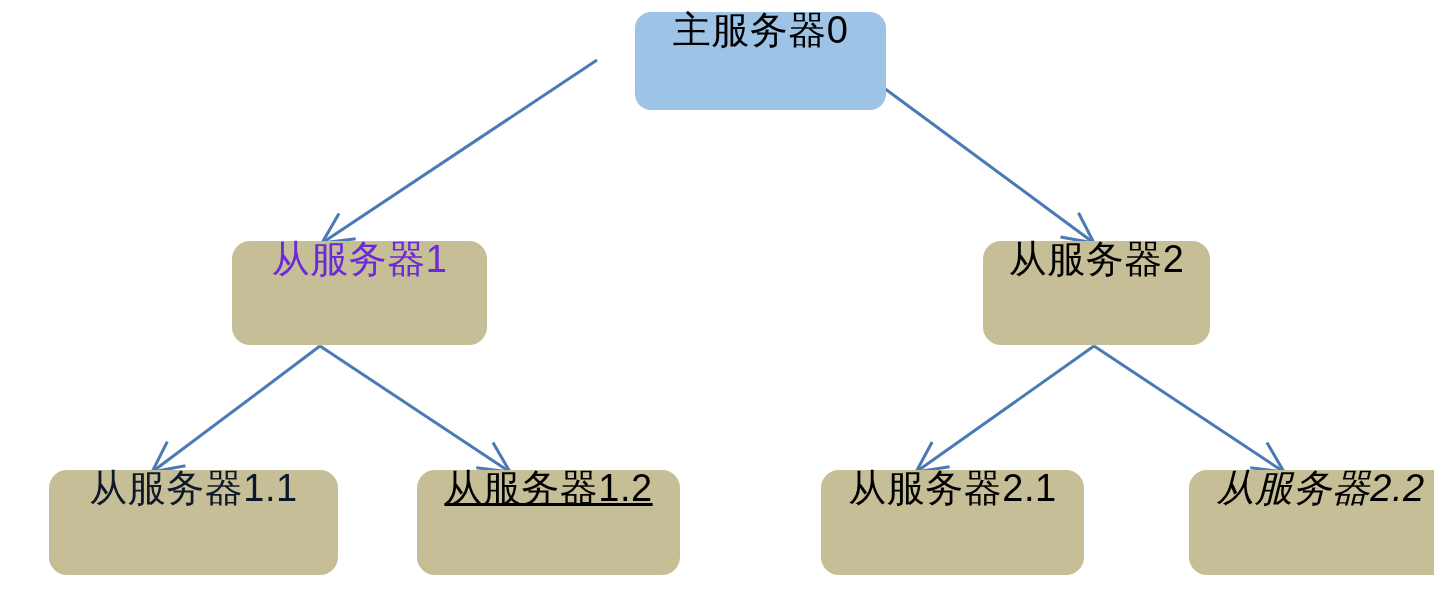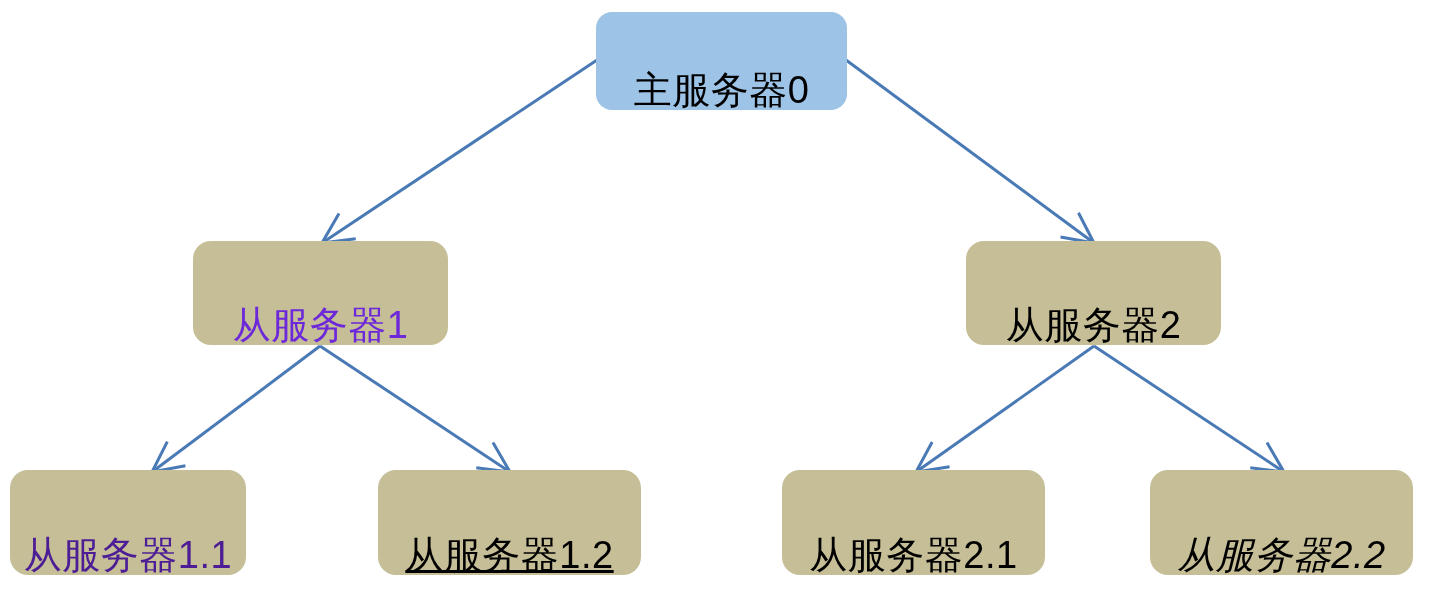--- a/index.html
+++ b/index.html
@@ -22,28 +22,29 @@
     left: 0;
     top: 0;
     width: 1434px;
     height: 603px;
   }
   .node {
     position: absolute;
     box-sizing: border-box;
     border-radius: 18px;
     display: flex;
-    align-items: flex-end;
+    align-items: flex-start;
     justify-content: center;
     color: #000000;
     font-size: 38px;
     line-height: 1;
     letter-spacing: 0.5px;
     white-space: nowrap;
     z-index: 2;
+    margin-left: 39px;
   }
   .node-root {
     background: #9DC3E6;
     border-radius: 16px;
   }
   .node-slave {
     background: #C5BE96;
   }
   .node-label {
     display: block;
@@ -83,25 +84,25 @@
     </svg>
 
   <div class="node node-root" style="left: 596px; top: 12px; width: 251px; height: 98px; background: rgb(157, 195, 230); font-size: 38px; color: rgb(0, 0, 0);">
     <span class="node-label">主服务器0</span>
   </div>
 
   <div class="node node-slave" style="left: 193px; top: 241px; width: 255px; height: 104px; background: rgb(197, 190, 150); font-size: 38px; color: #6d28d9;">
     <span class="node-label">从服务器1</span>
   </div>
 
-  <div class="node node-slave" style="left: 966px; top: 241px; width: 255px; height: 104px; background: rgb(197, 190, 150); font-size: 38px; color: rgb(0, 0, 0);">
+  <div class="node node-slave" style="left: 944px; top: 241px; width: 227px; height: 104px; background: rgb(197, 190, 150); font-size: 38px; color: rgb(0, 0, 0);">
     <span class="node-label">从服务器2</span>
   </div>
 
-  <div class="node node-slave" style="left: 10px; top: 470px; width: 236px; height: 105px; background: rgb(197, 190, 150); font-size: 38px; color: #4c1d95;">
+  <div class="node node-slave" style="left: 10px; top: 470px; width: 289px; height: 105px; background: rgb(197, 190, 150); font-size: 38px; color: #0f172a;">
     <span class="node-label">从服务器1.1</span>
   </div>
 
   <div class="node node-slave" style="left: 378px; top: 470px; width: 263px; height: 105px; background: rgb(197, 190, 150); font-size: 38px; color: rgb(0, 0, 0); text-decoration: underline;">
     <span class="node-label">从服务器1.2</span>
   </div>
 
   <div class="node node-slave" style="left: 782px; top: 470px; width: 263px; height: 105px; background: rgb(197, 190, 150); font-size: 38px; color: rgb(0, 0, 0);">
     <span class="node-label">从服务器2.1</span>
   </div>

